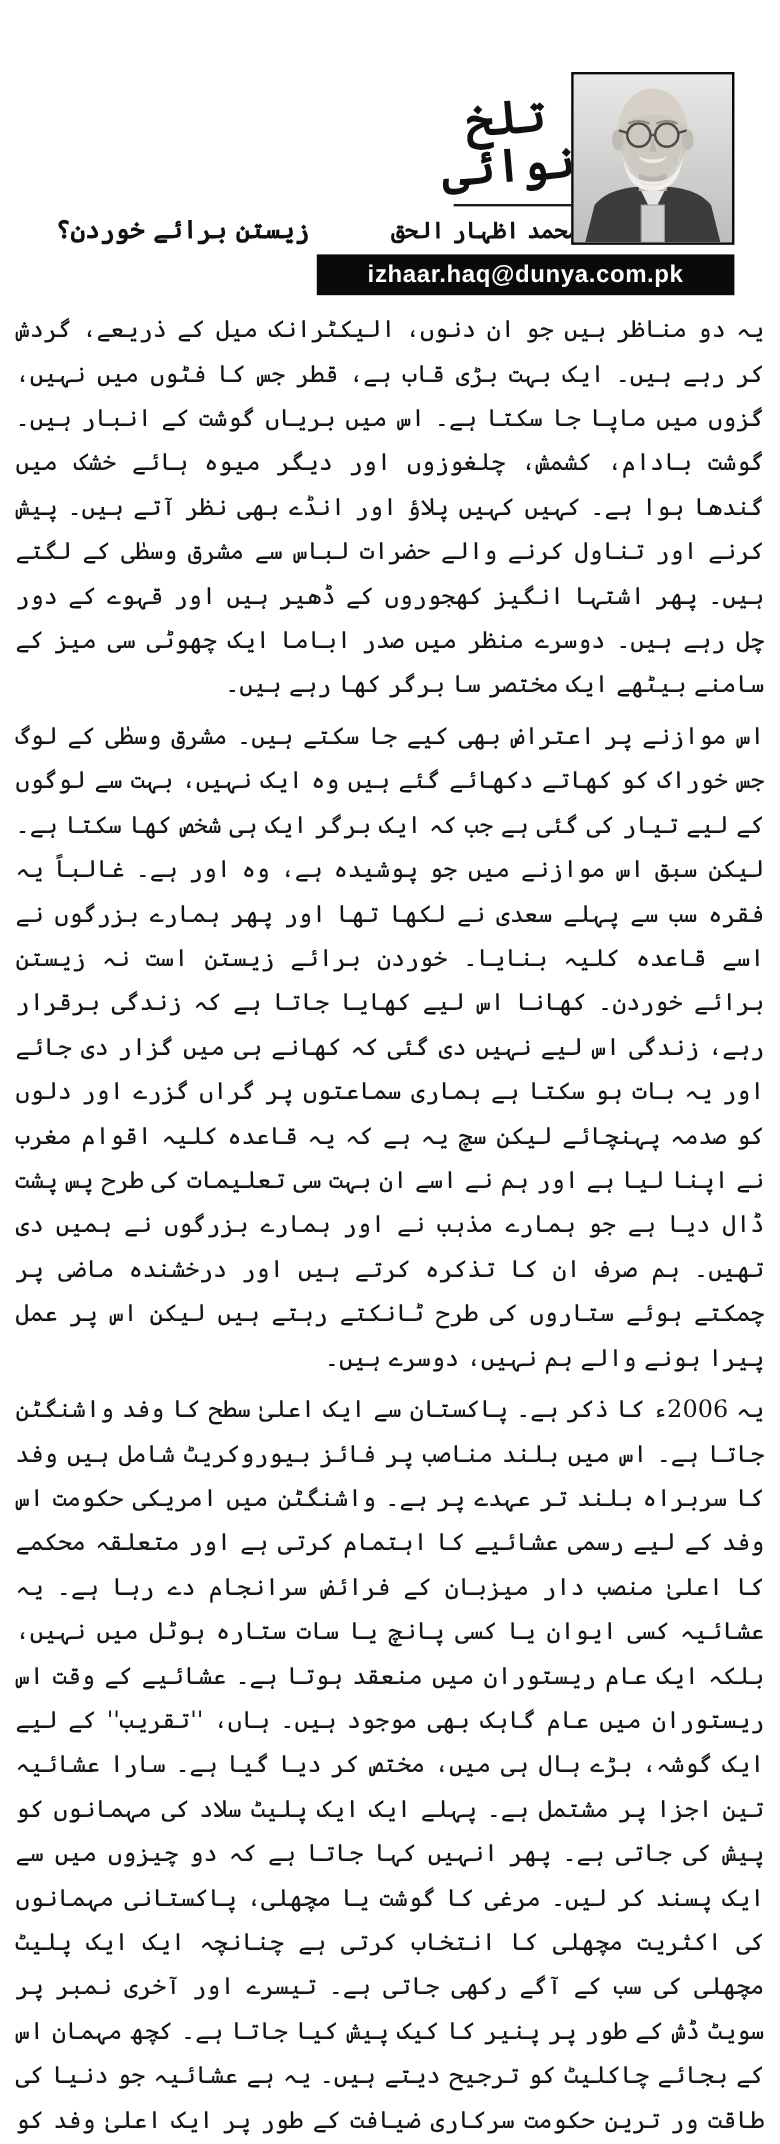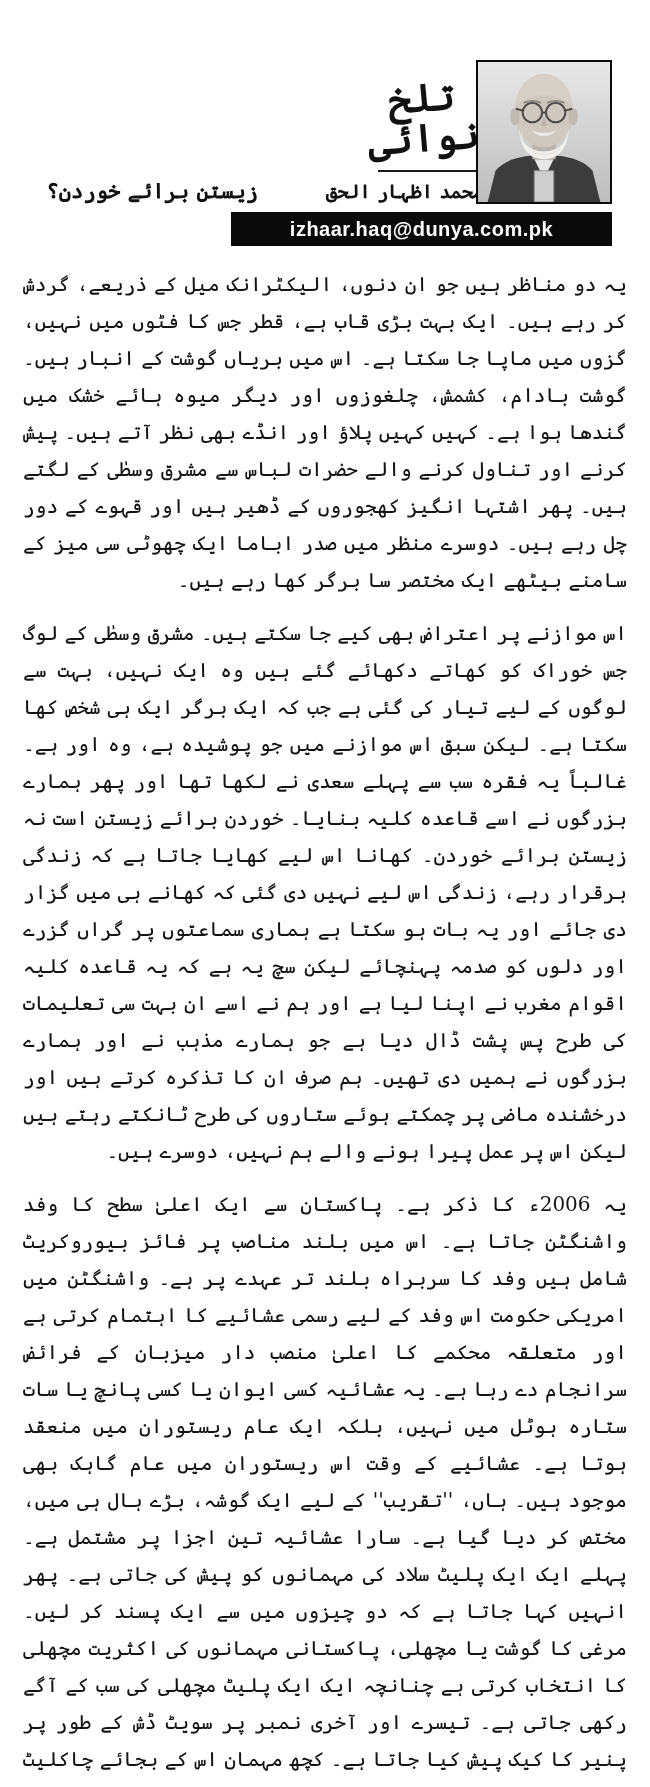--- a/index.html
+++ b/index.html
@@ -68,21 +68,21 @@
     height: 144px;
     border: 2px solid #0a0a0a;
     background: #d9d9d9;
     overflow: hidden;
   }
   .photo-frame svg { display: block; width: 100%; height: 100%; }
   .email-bar {
     position: absolute;
     top: 212px;
     right: 38px;
-    width: 381px;
+    width: 348px;
     height: 34px;
     background: #0a0a0a;
     color: #ffffff;
     direction: ltr;
     text-align: center;
     font-family: "Liberation Sans", sans-serif;
     font-weight: bold;
     font-size: 20px;
     line-height: 34px;
     letter-spacing: 0.5px;
@@ -95,21 +95,21 @@
     width: 650px;
     padding: 0 7px;
     direction: rtl;
     text-align: justify;
     text-justify: inter-word;
     font-family: "DejaVu Serif", serif;
     font-size: 20px;
     line-height: 37px;
     color: #141414;
   }
-  .body-text p { margin: 16px; }
+  .body-text p { margin: 6px; }
 </style>
 </head>
 <body>
 
 <div class="page">
 
   <div class="header">
 
     <div class="headline">زیستن برائے خوردن؟</div>
 

